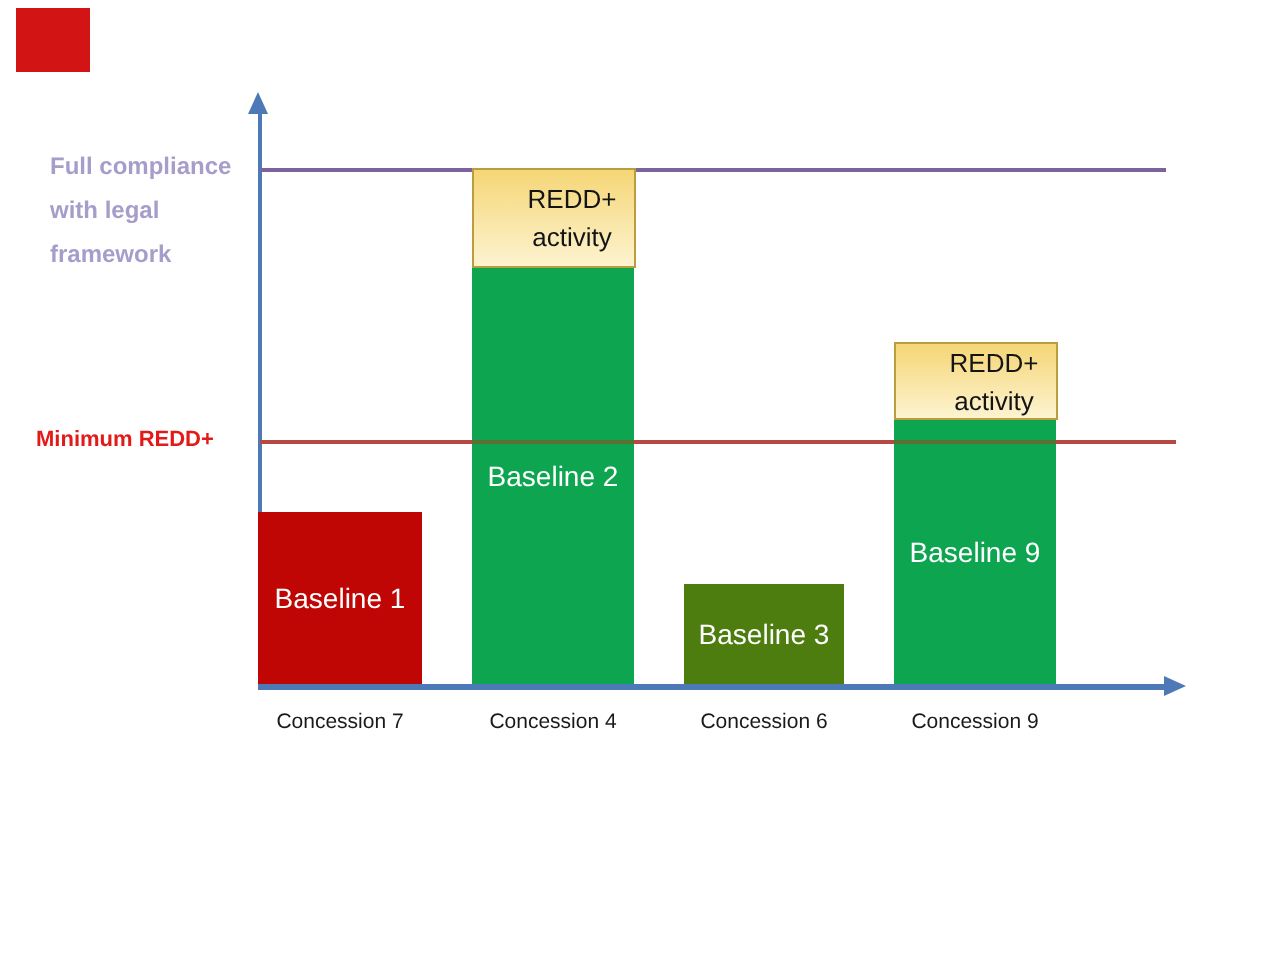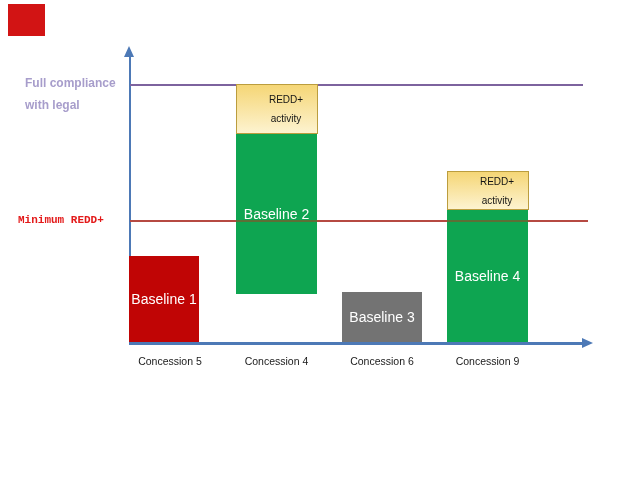--- a/index.html
+++ b/index.html
@@ -14,75 +14,76 @@
   .arrow-right{position:absolute;width:0;height:0;
             border-top:5.5px solid transparent;border-bottom:5.5px solid transparent;}
   .ref-line{position:absolute;height:2px;}
   .blend-stripe{position:absolute;top:0;height:2px;}
   .bar{position:absolute;display:flex;align-items:center;justify-content:center;}
   .bar-label{color:#ffffff;font-size:14px;white-space:nowrap;}
   .redd-box{position:absolute;display:flex;flex-direction:column;align-items:center;
             justify-content:center;box-sizing:border-box;
             background:linear-gradient(to bottom,#f5d676 0%,#fdf3d0 100%);
             border:1px solid #bb9d3e;}
-  .redd-box span{font-size:10px;line-height:19px;color:#141414;padding-left:18px;}
+  .redd-box span{font-size:13px;line-height:19px;color:#141414;padding-left:18px;}
   .cat-label{position:absolute;top:355px;text-align:center;font-size:10.5px;color:#1a1a1a;}
   .annot{position:absolute;font-weight:bold;}
   .annot-full{left:25px;top:72px;font-size:12px;line-height:22px;}
-  .annot-min{left:18px;top:213px;font-size:11px;line-height:15px;font-family:Liberation Mono, monospace;}
+  .annot-min{left:18px;top:213px;font-size:11px;line-height:15px;}
   .annot div{white-space:nowrap;}
 </style>
 </head>
 <body>
 
 <div class="canvas">
 
   <div class="marker" style="background: rgb(210, 20, 20);"></div>
 
   <div class="axis axis-y" id="yAxis" style="left: 128.5px; top: 54px; height: 290px; background: rgb(77, 121, 182);"></div>
   <div class="arrow-up" id="yArrow" style="left: 124px; top: 46px; border-bottom: 11px solid rgb(77, 121, 182);"></div>
   <div class="axis axis-x" id="xAxis" style="left: 129px; top: 342px; width: 454px; background: rgb(77, 121, 182);"></div>
   <div class="arrow-right" id="xArrow" style="left: 582px; top: 337.7px; border-left: 11px solid rgb(77, 121, 182);"></div>
 
   <div class="ref-line" id="fullLine" style="left: 130px; top: 84px; width: 453px; background: rgb(125, 99, 158);"></div>
 
   <div id="barsLayer">
-      <div class="bar" style="left: 129px; top: 256px; width: 70px; height: 86px; background: rgb(192, 5, 5); text-align: center;">
+      <div class="bar" style="left: 129px; top: 256px; width: 82px; height: 86px; background: rgb(192, 5, 5); text-align: center;">
         <span class="bar-label">Baseline 1</span>
       </div>
-      <div class="cat-label" style="left: 119px; width: 102px; top: 355px;">Concession 5</div>
-      <div class="bar" style="left: 236px; top: 134px; width: 81px; height: 160px; background: rgb(14, 165, 81);">
+      <div class="cat-label" style="left: 119px; width: 102px; top: 355px;">Concession 7</div>
+      <div class="bar" style="left: 236px; top: 134px; width: 81px; height: 208px; background: rgb(14, 165, 81);">
         <span class="bar-label">Baseline 2</span>
       </div>
       <div class="redd-box" style="left: 236px; top: 84px; width: 82px; height: 50px;">
         <span>REDD+</span>
         <span>activity</span>
       </div>
       <div class="cat-label" style="left: 226px; width: 101px; top: 355px;">Concession 4</div>
-      <div class="bar" style="left: 342px; top: 292px; width: 80px; height: 50px; background: #737373;">
+      <div class="bar" style="left: 342px; top: 292px; width: 80px; height: 50px; background: #4d7c0f;">
         <span class="bar-label">Baseline 3</span>
       </div>
       <div class="cat-label" style="left: 332px; width: 100px; top: 355px;">Concession 6</div>
       <div class="bar" style="left: 447px; top: 210px; width: 81px; height: 132px; background: rgb(14, 165, 81);">
-        <span class="bar-label">Baseline 4</span>
+        <span class="bar-label">Baseline 9</span>
       </div>
       <div class="redd-box" style="left: 447px; top: 171px; width: 82px; height: 39px;">
         <span>REDD+</span>
         <span>activity</span>
       </div>
       <div class="cat-label" style="left: 437px; width: 101px; top: 355px;">Concession 9</div>
     </div>
 
   <div class="ref-line" id="minLine" style="left: 130px; top: 220px; width: 458px; background: rgb(182, 74, 66);">
       <div class="blend-stripe" style="left: 106px; width: 81px; background: rgb(92, 112, 54);"></div>
       <div class="blend-stripe" style="left: 317px; width: 81px; background: rgb(92, 112, 54);"></div>
     </div>
 
   <div class="annot annot-full" style="color: rgb(167, 157, 203);">
     <div>Full compliance</div>
     <div>with legal</div>
+    <div>framework</div>
   </div>
 
   <div class="annot annot-min" style="color: rgb(227, 26, 26);">
     <div>Minimum REDD+</div>
   </div>
 
 </div>
 
 </body></html>

